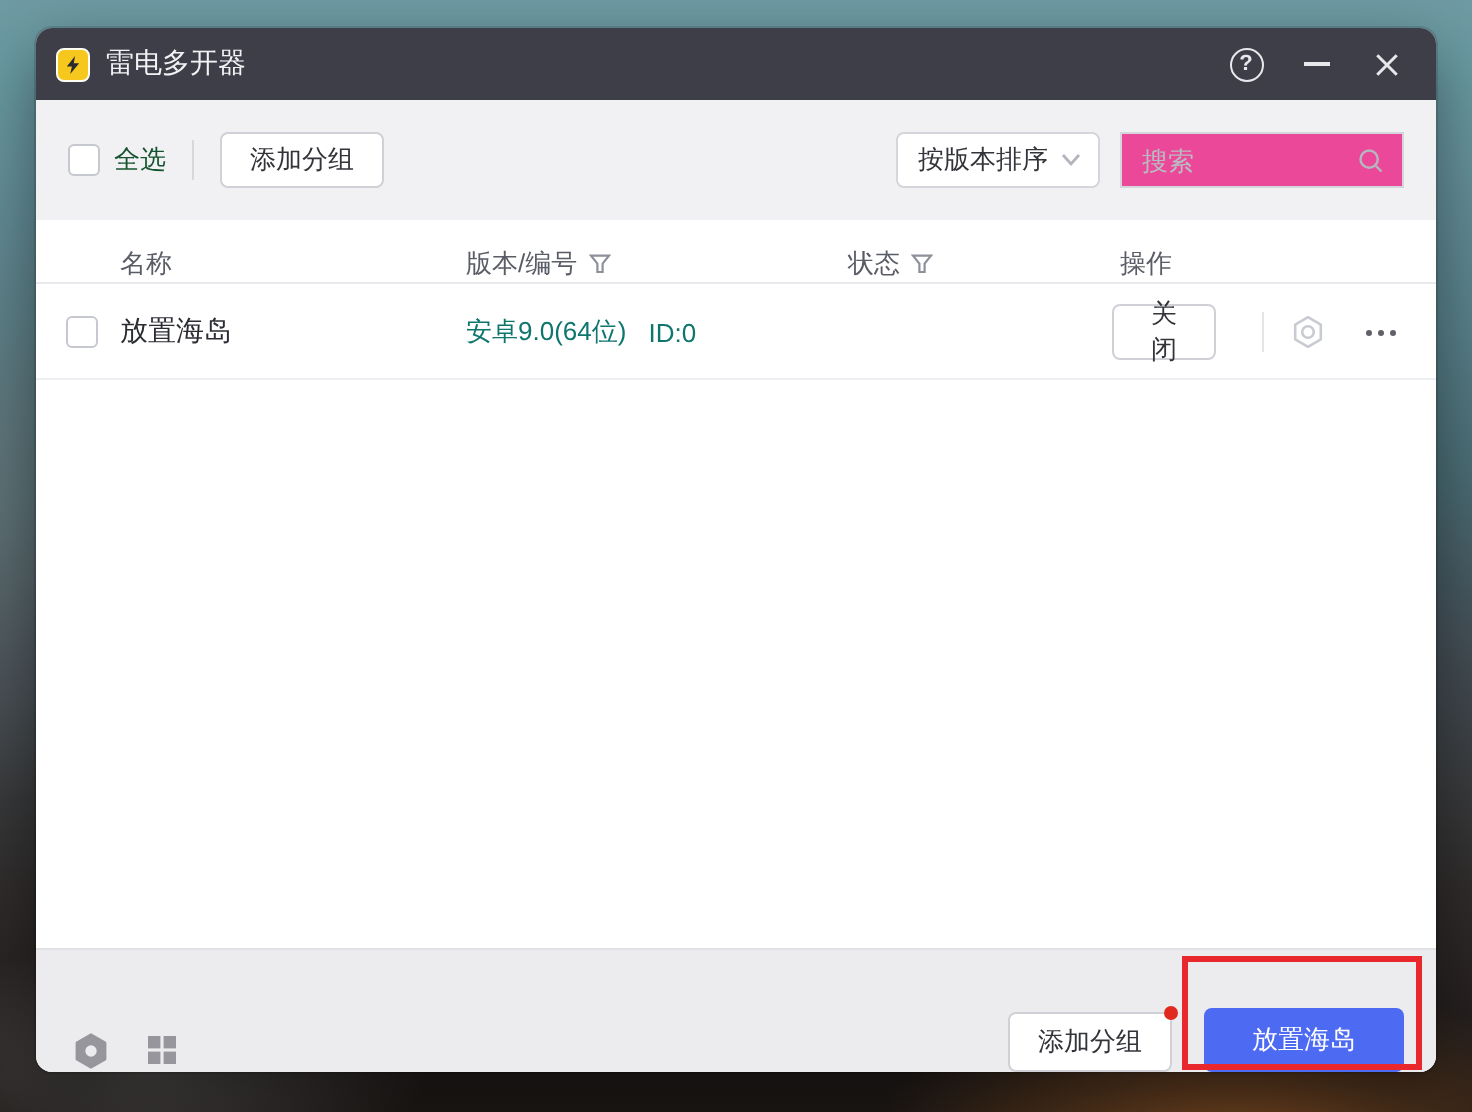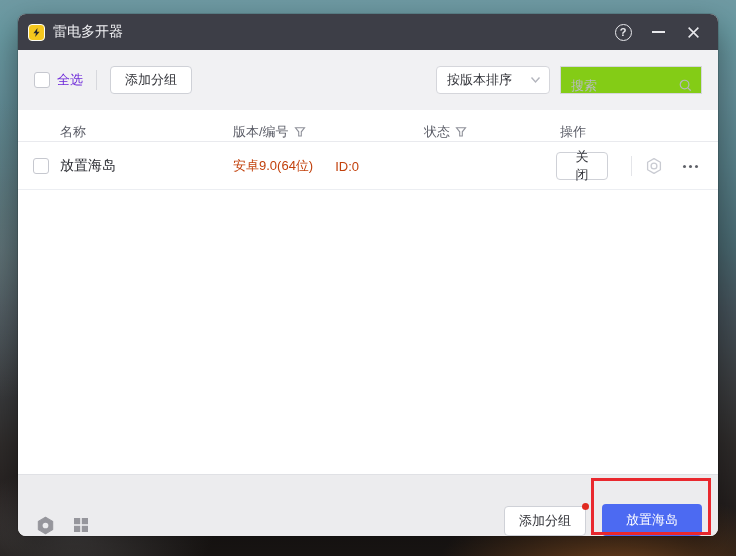--- a/index.html
+++ b/index.html
@@ -64,40 +64,40 @@
   .toolbar {
     height: 60px; flex: 0 0 60px;
     background: #f1f1f3;
     display: flex; align-items: center;
     padding: 0 16px;
   }
   .checkbox {
     width: 16px; height: 16px; background: #fff;
     border: 1px solid #c6c8cf; border-radius: 3px;
   }
-  .selectall-label { font-size: 13px; color: #6d28d9; margin-left: 7px; }
+  .selectall-label { font-size: 13px; color: #14532d; margin-left: 7px; }
   .v-divider { width: 1px; height: 20px; background: #d7d8dd; margin: 0 13px; }
   .btn {
     background: #fff; border: 1px solid #cfd1d7; border-radius: 4px;
     font-size: 13px; color: #33343a;
     height: 28px; padding: 0 14px;
     display: inline-flex; align-items: center; justify-content: center;
   }
   .toolbar-spacer { flex: 1; }
   .dropdown {
-    width: 114px; height: 28px; background: #fff;
+    width: 102px; height: 28px; background: #fff;
     border: 1px solid #d5d6db; border-radius: 4px;
     display: flex; align-items: center;
     padding: 0 8px 0 10px; font-size: 13px; color: #33343a;
   }
   .dropdown-label { flex: 1; }
   .searchbox {
-    width: 142px; height: 28px; background: #84cc16;
+    width: 142px; height: 28px; background: #ec4899;
     border: 1px solid #d5d6db; border-radius: 0;
-    display: flex; align-items: flex-end;
+    display: flex; align-items: center;
     margin-left: 10px; padding: 0 8px 0 2px;
   }
   .searchbox input {
     flex: 1; min-width: 0; border: none; outline: none;
     font-size: 13px; color: #33343a; padding: 0 0 0 8px;
     font-family: inherit; background: transparent;
   }
   .searchbox input::placeholder { color: #b9bbc2; }
 
   
@@ -106,21 +106,21 @@
     background: #fff; border-bottom: 1px solid #e9eaee;
     font-size: 13px; color: #5a5c66;
   }
   .th { position: absolute; top: 0; height: 44px; display: flex; align-items: center; gap: 5px; }
   .table-row {
     height: 48px; flex: 0 0 48px; position: relative;
     background: #fff; border-bottom: 1px solid #eceef2;
   }
   .cell { position: absolute; top: 0; height: 48px; display: flex; align-items: center; }
   .row-name { font-size: 14px; color: #2b2d33; }
-  .row-version { font-size: 13px; color: #c2410c; gap: 22px; }
+  .row-version { font-size: 13px; color: #0f766e; gap: 11px; }
   .row-status { font-size: 13px; color: #6d7cf0; }
   .close-btn { position: absolute; left: 538px; top: 10px; width: 52px; }
   .row-divider { position: absolute; left: 613px; top: 14px; width: 1px; height: 20px; background: #e4e5e9; }
   .icon-btn { display: flex; align-items: center; justify-content: center; }
   .row-gear { position: absolute; left: 626px; top: 14px; width: 20px; height: 20px; }
   .row-more { position: absolute; left: 660px; top: 14px; width: 24px; height: 20px; gap: 3px; }
   .row-more i { width: 3px; height: 3px; border-radius: 50%; background: #5f6168; }
 
   .table-empty { flex: 1; background: #fff; }
 

